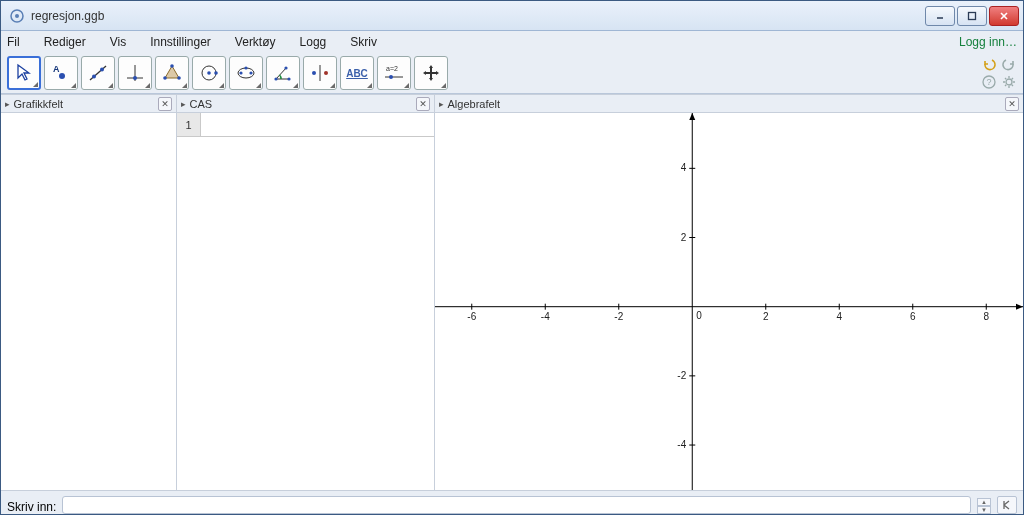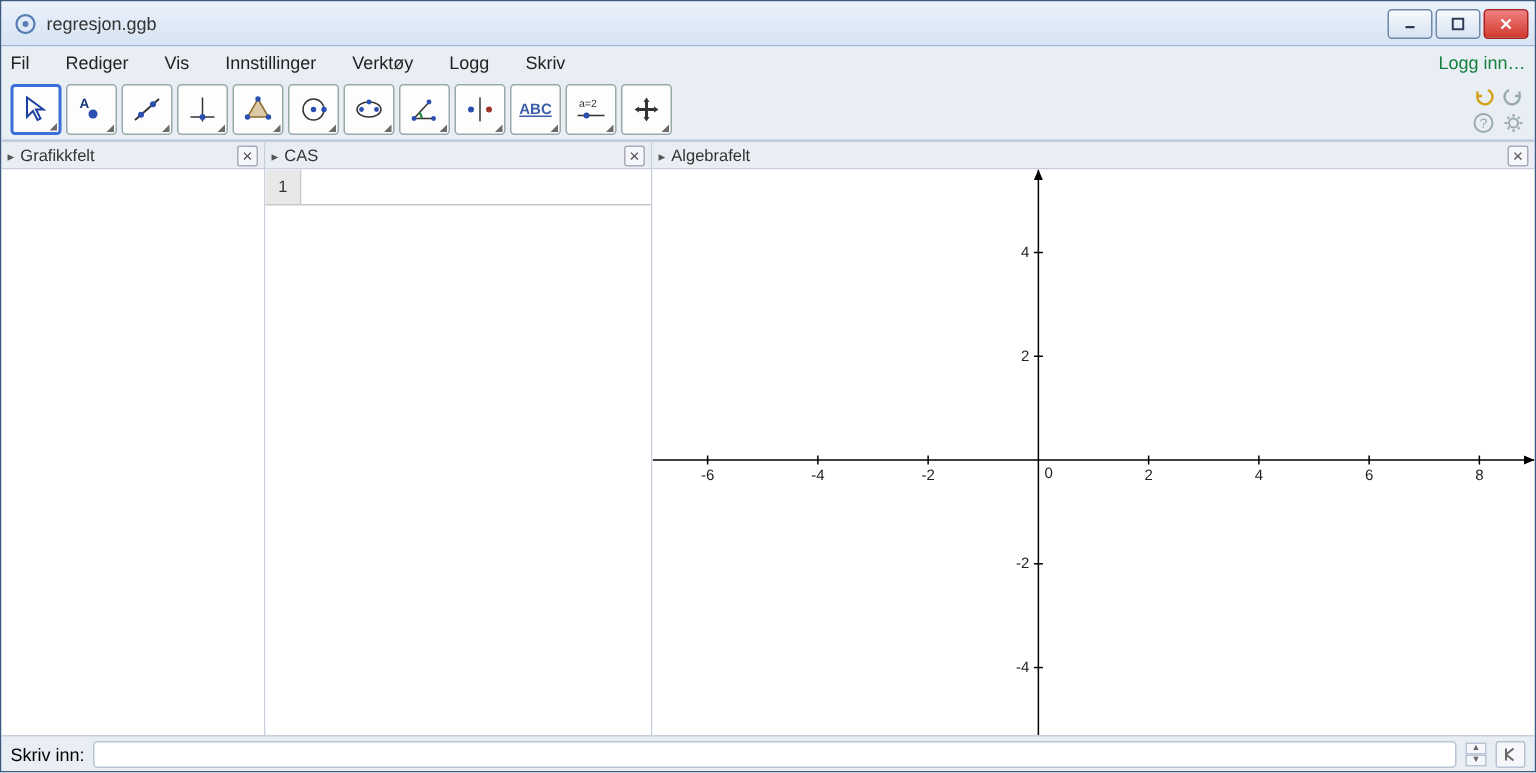--- a/index.html
+++ b/index.html
@@ -34,21 +34,21 @@
   .panel-header .tri { font-size:9px; color:#555; }
   .panel-header .closex { margin-left:auto; width:14px; height:14px; border:1px solid #aab; border-radius:2px; display:flex; align-items:center; justify-content:center; font-size:9px; color:#555; background:#f5f7fb; }
   .panel-body { flex:1; background:#fff; overflow:hidden; position:relative; }
 
   .cas-row { display:flex; border-bottom:1px solid #c9c9c9; height:24px; }
   .cas-num { width:24px; background:#e8e8e8; border-right:1px solid #c9c9c9; display:flex; align-items:center; justify-content:center; font-size:11px; color:#333; }
   .cas-input { flex:1; border:none; outline:none; font-size:12px; padding:0 4px; }
 
   .graphics { position:relative; width:100%; height:100%; }
 
-  .bottombar { height:24px; background:#e9eef5; border-top:1px solid #c7cfdb; display:flex; align-items:center; padding:0 6px; gap:6px; font-size:12px; }
+  .bottombar { height:24px; background:#e9eef5; border-top:1px solid #c7cfdb; display:flex; align-items:flex-end; padding:0 6px; gap:6px; font-size:12px; }
   .bottombar input { flex:1; height:18px; border:1px solid #b8c3d4; border-radius:3px; padding:0 4px; font-size:12px; background:#fff; }
   .spin { width:14px; display:flex; flex-direction:column; }
   .spin div { height:8px; border:1px solid #b8c3d4; background:#f5f7fb; font-size:6px; line-height:6px; text-align:center; color:#666; }
   .help { width:20px; height:18px; border:1px solid #b8c3d4; border-radius:2px; background:#f5f7fb; display:flex; align-items:center; justify-content:center; }
 </style>
 </head>
 <body>
 
 <div class="window">
 

